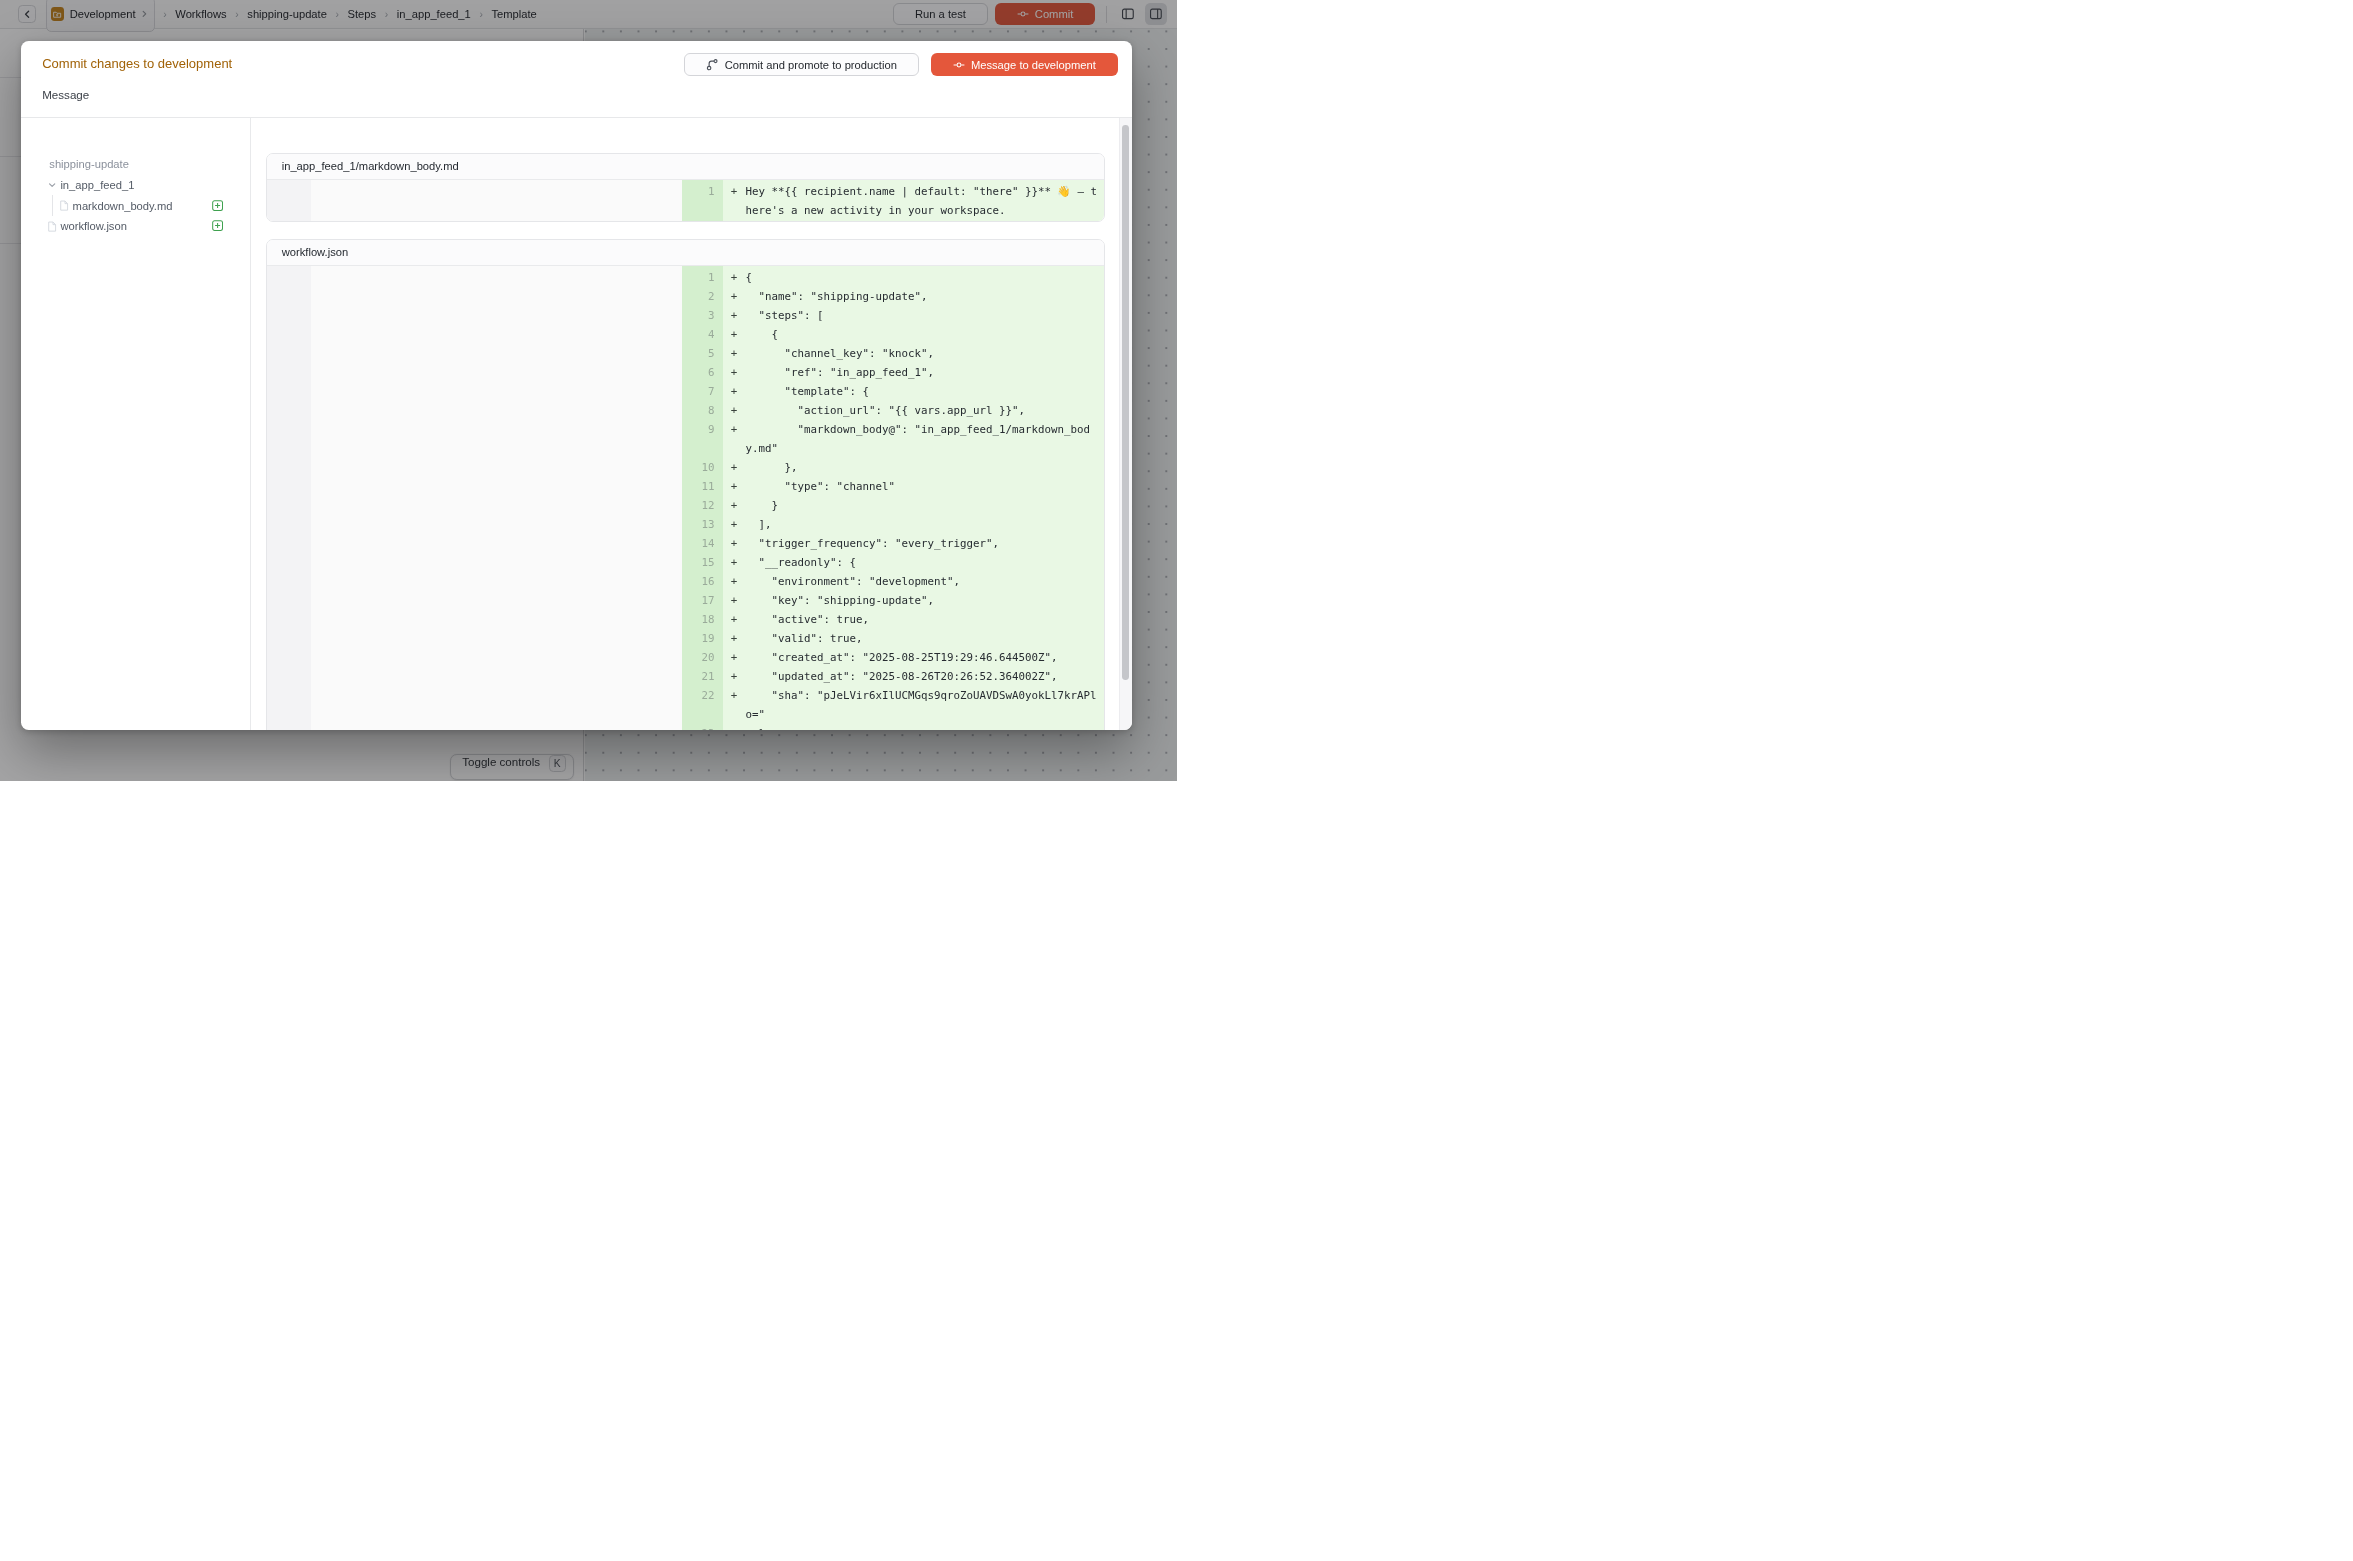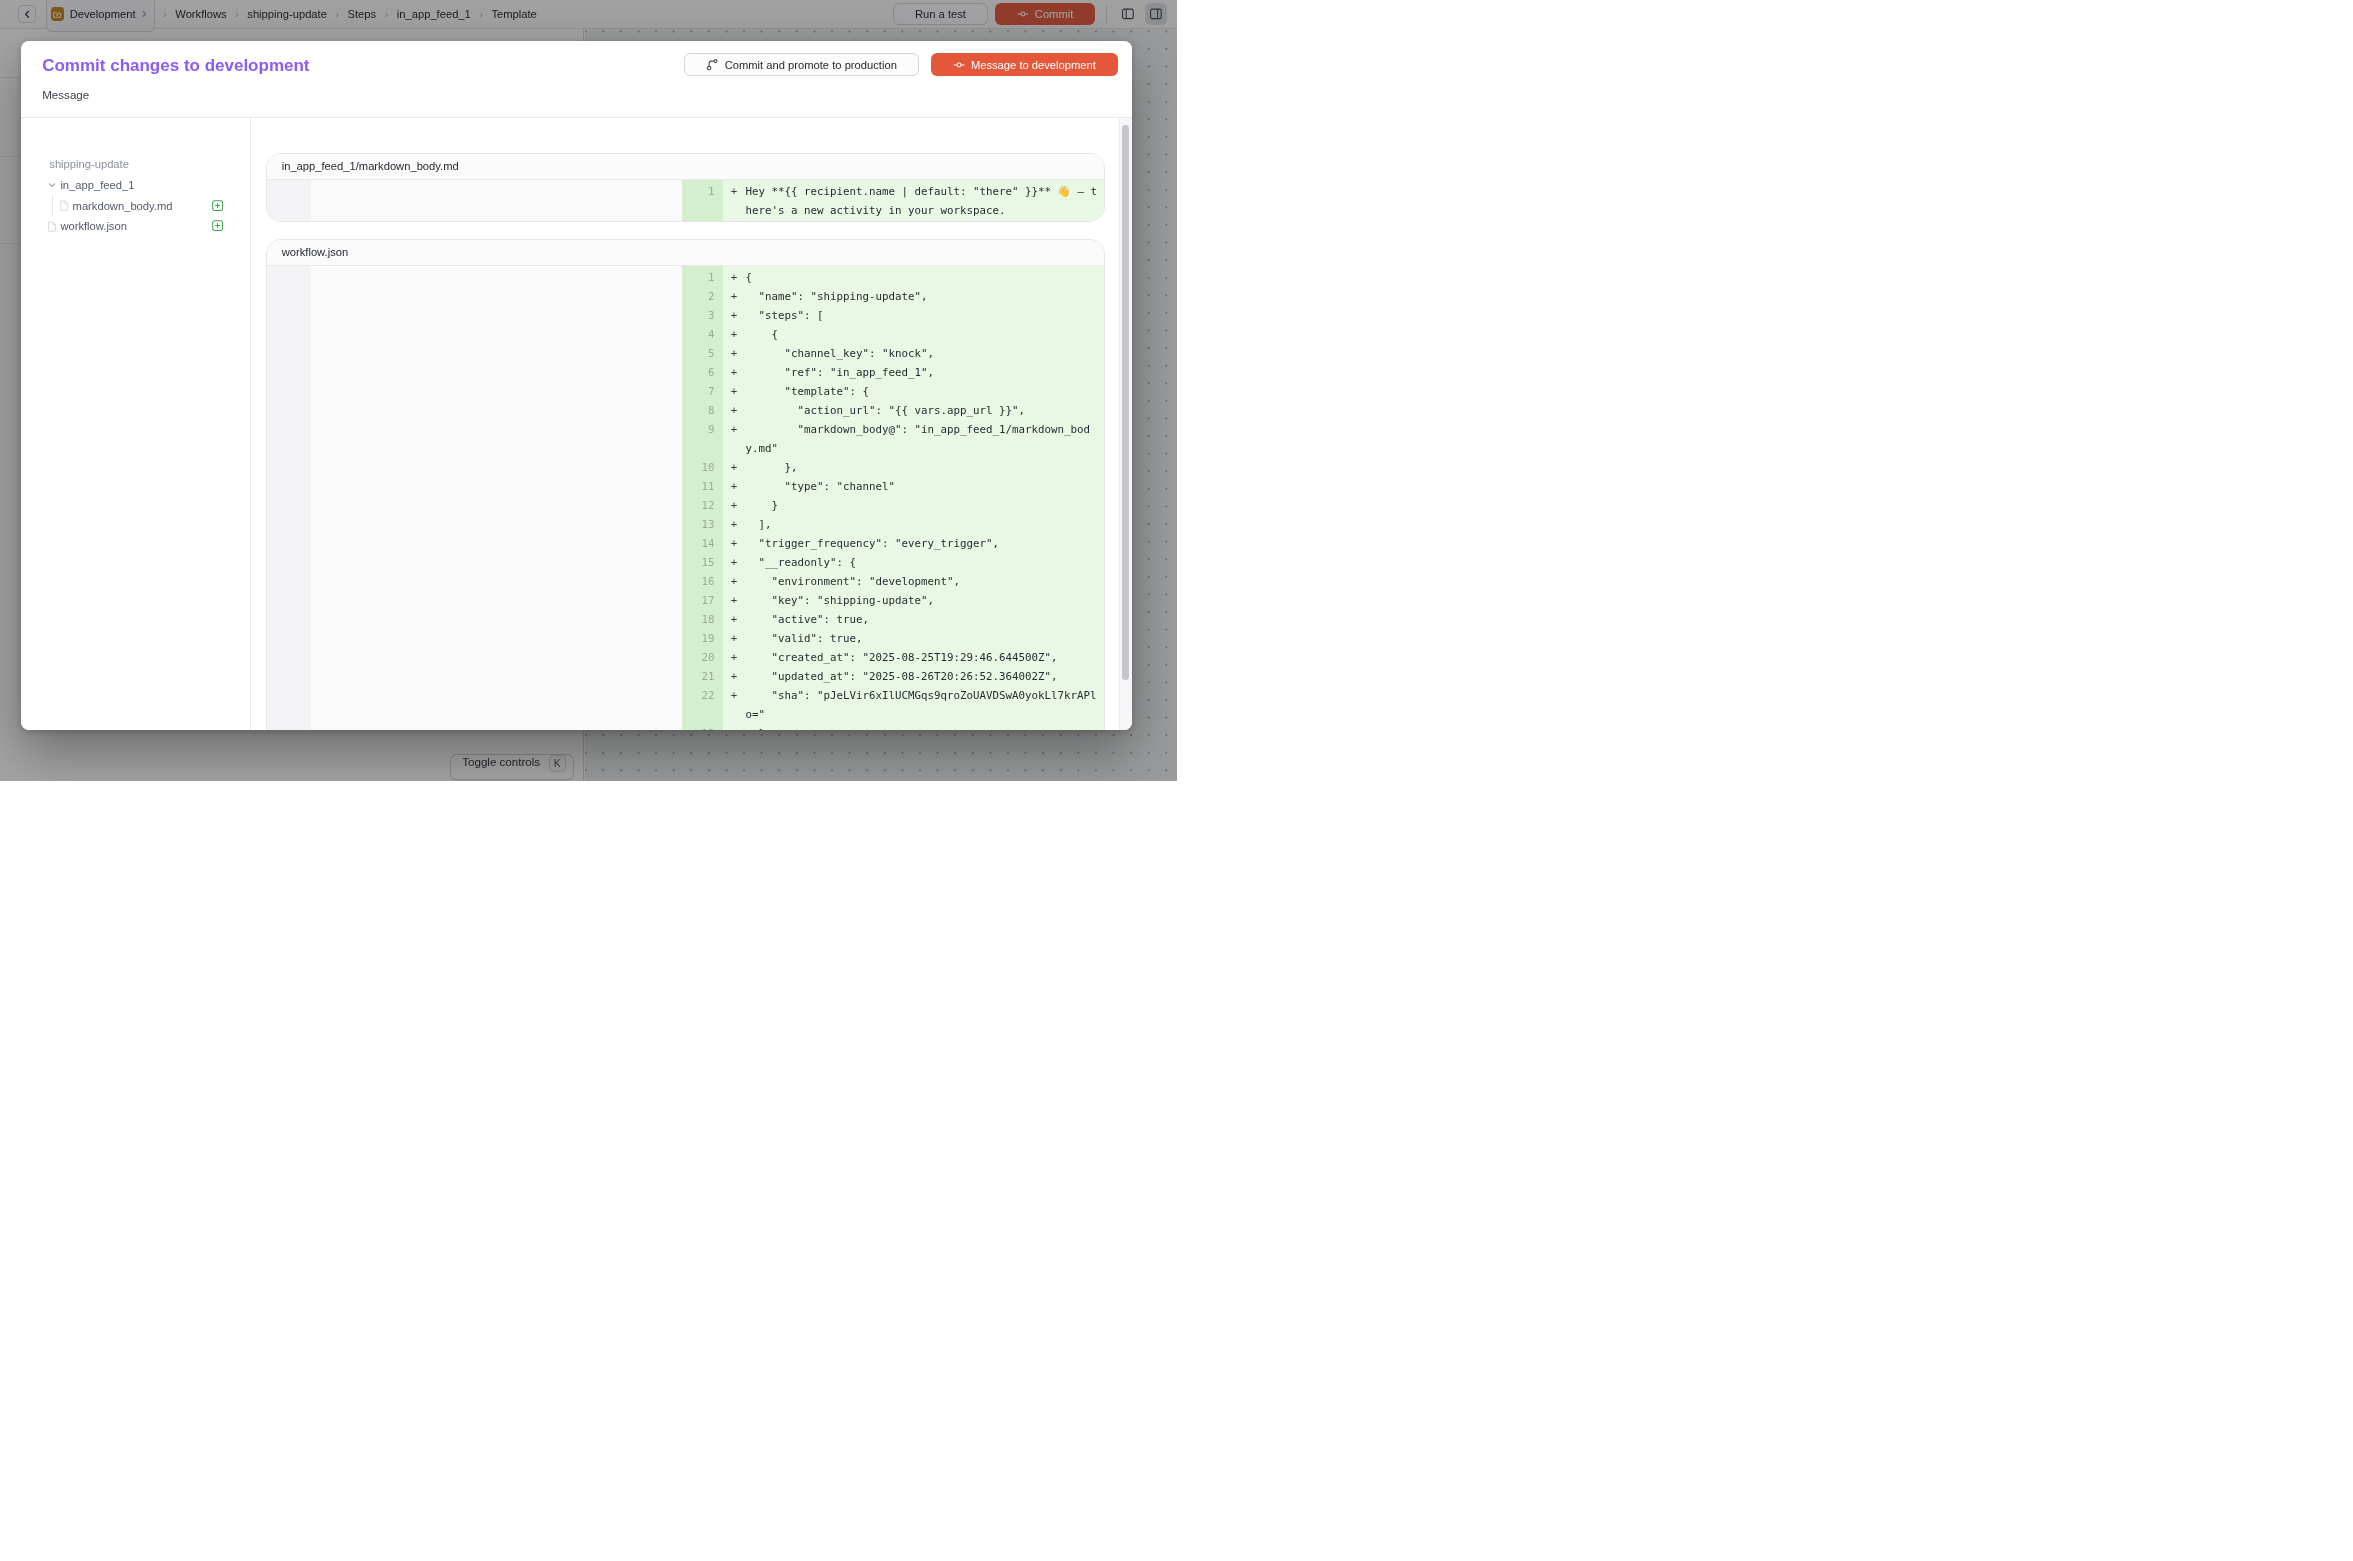--- a/index.html
+++ b/index.html
@@ -76,21 +76,21 @@
   .overlay { position:absolute; inset:0; background:rgba(17,18,22,0.385); z-index:5; }
 
   
   .modal {
     position:absolute; left:20.7px; top:41px; width:1111px; height:689px;
     background:#fff; border-radius:7.7px; z-index:10; overflow:hidden;
     box-shadow:0 20.7px 52px rgba(0,0,0,.35), 0 1.7px 6.9px rgba(0,0,0,.18);
     display:flex; flex-direction:column;
   }
   .modal-header { position:relative; height:77px; border-bottom:0.9px solid #e7e8ea; flex:none; }
-  .modal-title { position:absolute; left:21.5px; top:14.6px; font-size:17px; font-weight:700; color:#8b5cf6; }
+  .modal-title { position:absolute; left:21.5px; top:14.6px; font-size:13px; font-weight:400; color:#a16207; }
   .header-actions { position:absolute; right:13.8px; top:12px; display:flex; gap:12px; }
   .btn.md { height:23px; }
   .msg-label { position:absolute; left:21.5px; top:47px; font-size:11.6px; color:#3c4149; }
   .msg-input-wrap { position:absolute; left:84px; right:13.8px; top:43px; height:23px; }
   .msg-input {
     width:100%; height:100%; border:0.9px solid #5c8df0; border-radius:5.2px;
     box-shadow:0 0 0 2.6px rgba(92,141,240,0.22); padding:0 7.7px 0 8.6px;
     font-size:11.2px; font-family:inherit; color:#23262c; outline:none; background:#fff;
   }
   .msg-input::placeholder { color:#a3a9b3; }
@@ -106,21 +106,21 @@
   .tree-child-wrap { margin-left:5.2px; border-left:0.9px solid #e4e5e8; padding-left:6px; }
   .tree-file { color:#545b66; cursor:pointer; }
   .tree-plus { position:absolute; left:165px; top:4.3px; cursor:pointer; }
   .tree-child-wrap .tree-plus { left:153px; }
 
   .vdiv { width:0.9px; background:#e8e9eb; flex:none; }
 
   
   .diffs { flex:1; padding:35px 0 0 15.5px; overflow:hidden; }
   .diff-panel {
-    width:839px; border:0.9px solid #e5e6e9; border-radius:15px;
+    width:839px; border:0.9px solid #e5e6e9; border-radius:7px;
     overflow:hidden; background:#fff; margin-bottom:17px;
   }
   .diff-header {
     height:26px; line-height:25px; background:#fbfbfc; border-bottom:0.9px solid #e9eaec;
     padding-left:14.6px; font-size:11.2px; color:#1f242b;
   }
   .diff-body {
     display:grid; grid-template-columns:44px 371px 41px 1fr;
     font-family:"DejaVu Sans Mono","Liberation Mono",monospace;
     font-size:10.8px; line-height:19px;

